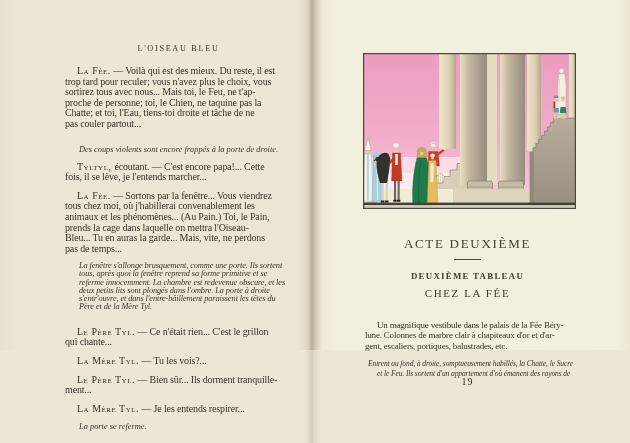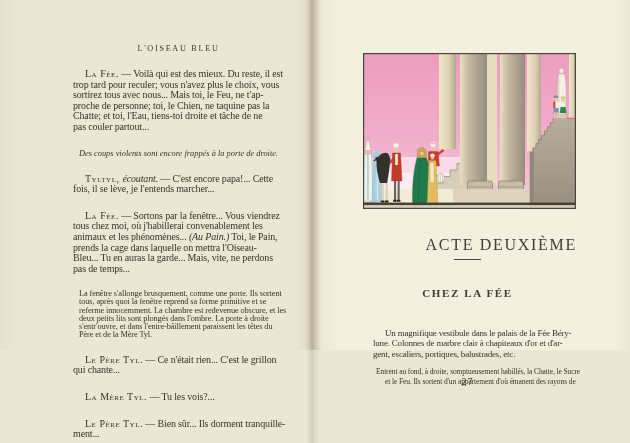--- a/index.html
+++ b/index.html
@@ -5,41 +5,41 @@
   html,body{margin:0;padding:0;}
   body{width:630px;height:443px;overflow:hidden;background:#ece7d5;
        font-family:"Liberation Serif","DejaVu Serif",serif;color:#39332a;}
   .spread{position:relative;width:630px;height:350px;
           background:linear-gradient(90deg,#e6e1cf 0,#ece7d5 18px 296px,#ddd6c2 309px,#c9c2ac 312px,#eee9d7 322px,#f3efde 335px,#f4f0df 616px,#ece7d3 630px);}
   .spread:after{content:"";position:absolute;left:306px;top:0;width:14px;height:443px;
           background:linear-gradient(90deg,rgba(96,86,64,0) 0,rgba(96,86,64,.18) 45%,rgba(96,86,64,.10) 55%,rgba(96,86,64,0) 100%);pointer-events:none;}
   
   .left-block{position:absolute;left:57px;top:44px;width:243px;}
   .running-head{font-size:8.2px;letter-spacing:1.7px;text-align:center;margin-bottom:13px;color:#3d362c;}
-  p{margin:16px;}
+  p{margin:8px;}
   .dlg{white-space:pre;font-size:10px;line-height:10.6px;letter-spacing:-0.15px;text-indent:12px;}
   .speaker{font-variant:small-caps;letter-spacing:.5px;}
-  .it{font-style:italic;text-align:right;}
-  .sc{margin:8px 0 2px;font-style:italic;font-size:8.4px;line-height:9px;text-align:center;white-space:pre;text-indent:0;}
-  .sb{margin:3px 2px 16px 22px;font-size:8.3px;line-height:8.1px;letter-spacing:-0.1px;white-space:pre;}
+  .it{text-align:right;}
+  .sc{margin:15px 0 2px;font-style:italic;font-size:8.4px;line-height:9px;text-align:center;white-space:pre;text-indent:0;}
+  .sb{margin:3px 2px 16px 22px;font-style:italic;font-size:8.3px;line-height:8.1px;letter-spacing:-0.1px;white-space:pre;}
   .sl{margin:3px 0 8px 22px;font-style:italic;font-size:8.4px;white-space:pre;}
   
   .illus-wrap{position:absolute;left:363px;top:53px;width:213px;height:156px;}
   .illus-wrap svg{display:block;}
-  .act-title{position:absolute;left:358px;top:236px;width:219px;text-align:right;
-             font-size:16px;letter-spacing:1.7px;color:#443c2f;}
+  .act-title{position:absolute;left:358px;top:236px;width:219px;text-align:center;
+             font-size:13px;letter-spacing:1.7px;color:#443c2f;}
   .rule{position:absolute;left:454px;top:259px;width:27px;height:1.2px;background:#4a4336;}
   .tableau-title{position:absolute;left:358px;top:271px;width:219px;text-align:center;
              font-size:8.8px;font-weight:bold;letter-spacing:1.3px;color:#413a2e;}
   .scene-title{position:absolute;left:358px;top:287px;width:219px;text-align:center;
-             font-size:11px;font-weight:bold;letter-spacing:1.6px;color:#413a2e;}
+             font-size:11px;font-weight:normal;letter-spacing:1.6px;color:#413a2e;}
   .desc{position:absolute;left:357px;top:312px;width:221px;white-space:pre;
         font-size:9px;line-height:10.4px;letter-spacing:-0.2px;text-indent:12px;}
   .rstage{position:absolute;left:360px;top:351px;width:220px;white-space:pre;
-        font-size:7.5px;line-height:10px;letter-spacing:-0.1px;
+        font-style:italic;font-size:7.5px;line-height:10px;letter-spacing:-0.1px;
         padding-left:9px;text-indent:-9px;}
   .pagenum{position:absolute;left:358px;top:376px;width:219px;text-align:center;font-size:10px;letter-spacing:1px;}
 </style>
 </head>
 <body>
 
 <div class="spread">
 
   <div class="left-block">
     <div class="running-head">L'OISEAU BLEU</div>
@@ -231,21 +231,22 @@
         <rect x="0" y="149.6" width="213" height="2.6" fill="#45413a"></rect>
         <rect x="0" y="152.2" width="213" height="3.8" fill="#d8cfba"></rect>
       </g>
 
       <rect x="0.6" y="0.6" width="211.8" height="154.8" fill="none" stroke="#4a463e" stroke-width="1.2"></rect>
     </svg>
   </div>
 
   <div class="act-title">ACTE  DEUXIÈME</div>
   <div class="rule"></div>
+  <div class="tableau-title">DEUXIÈME  TABLEAU</div>
   <div class="scene-title">CHEZ  LA  FÉE</div>
   <p class="desc">Un magnifique vestibule dans le palais de la Fée Béry-
 lune. Colonnes de marbre clair à chapiteaux d'or et d'ar-
 gent, escaliers, portiques, balustrades, etc.</p>
   <p class="rstage">Entrent au fond, à droite, somptueusement habillés, la Chatte, le Sucre
 et le Feu. Ils sortent d'un appartement d'où émanent des rayons de</p>
-  <div class="pagenum">27</div>
+  <div class="pagenum">19</div>
 
 </div>
 
 </body></html>

